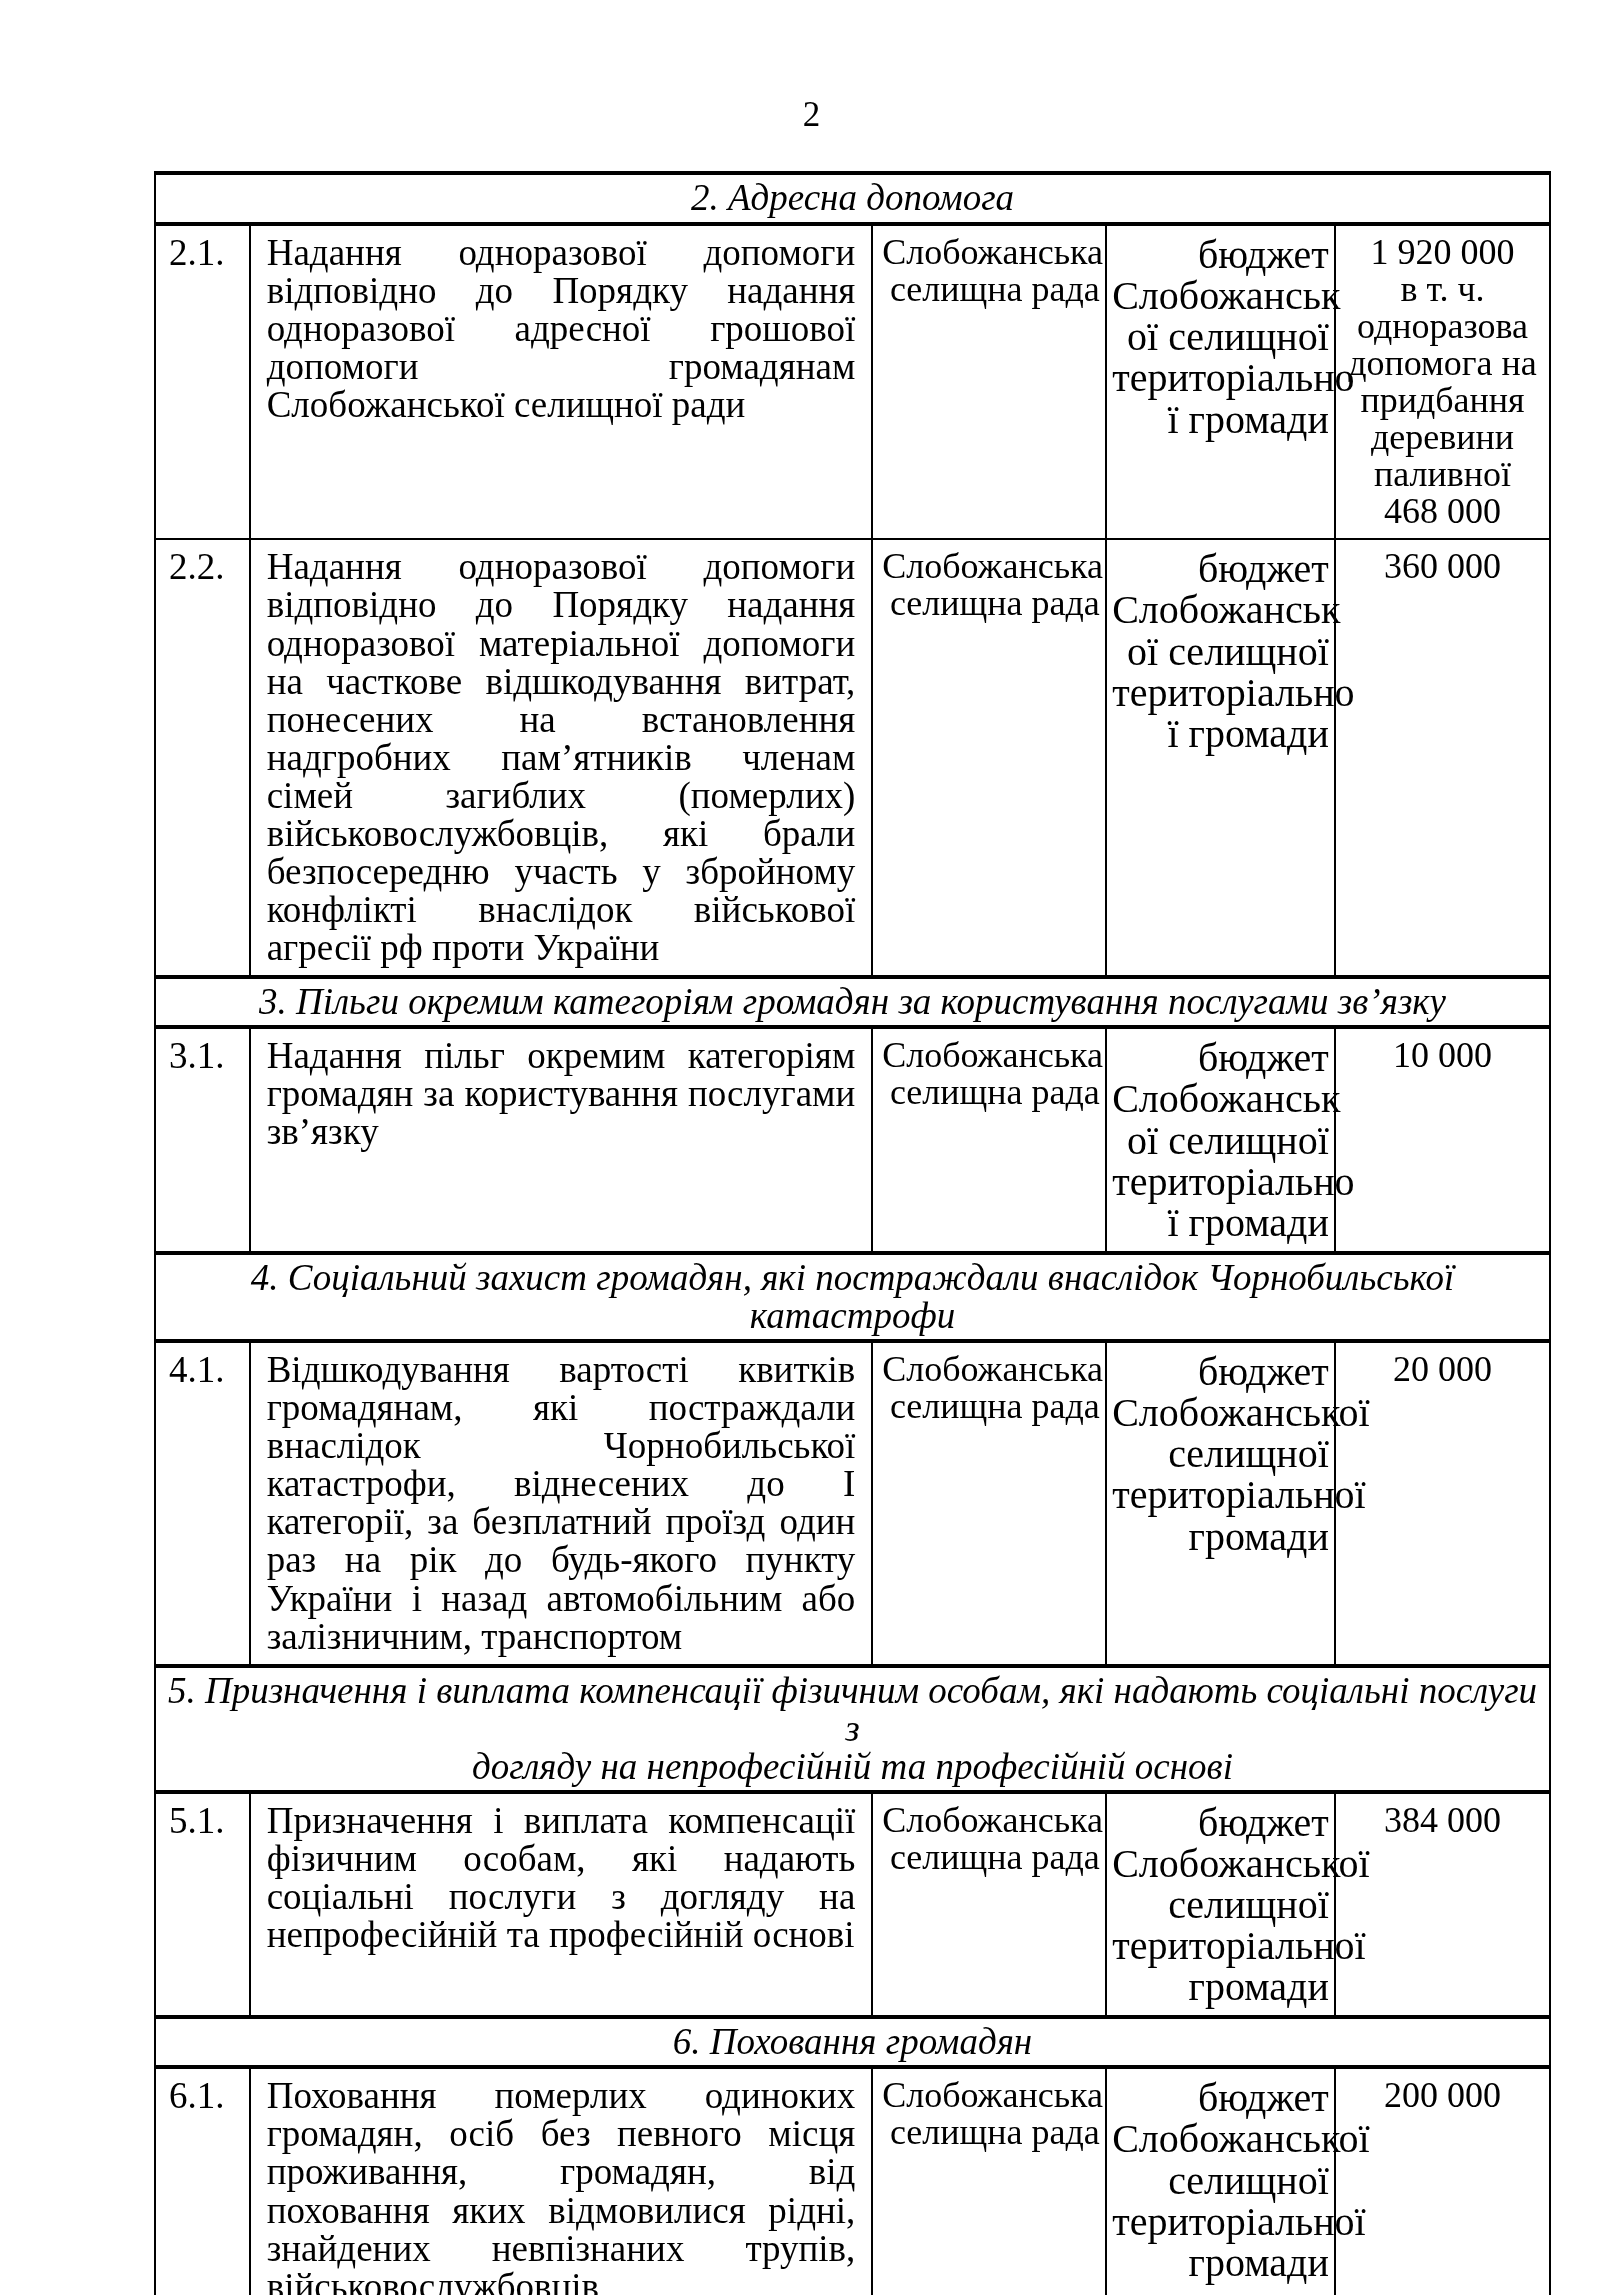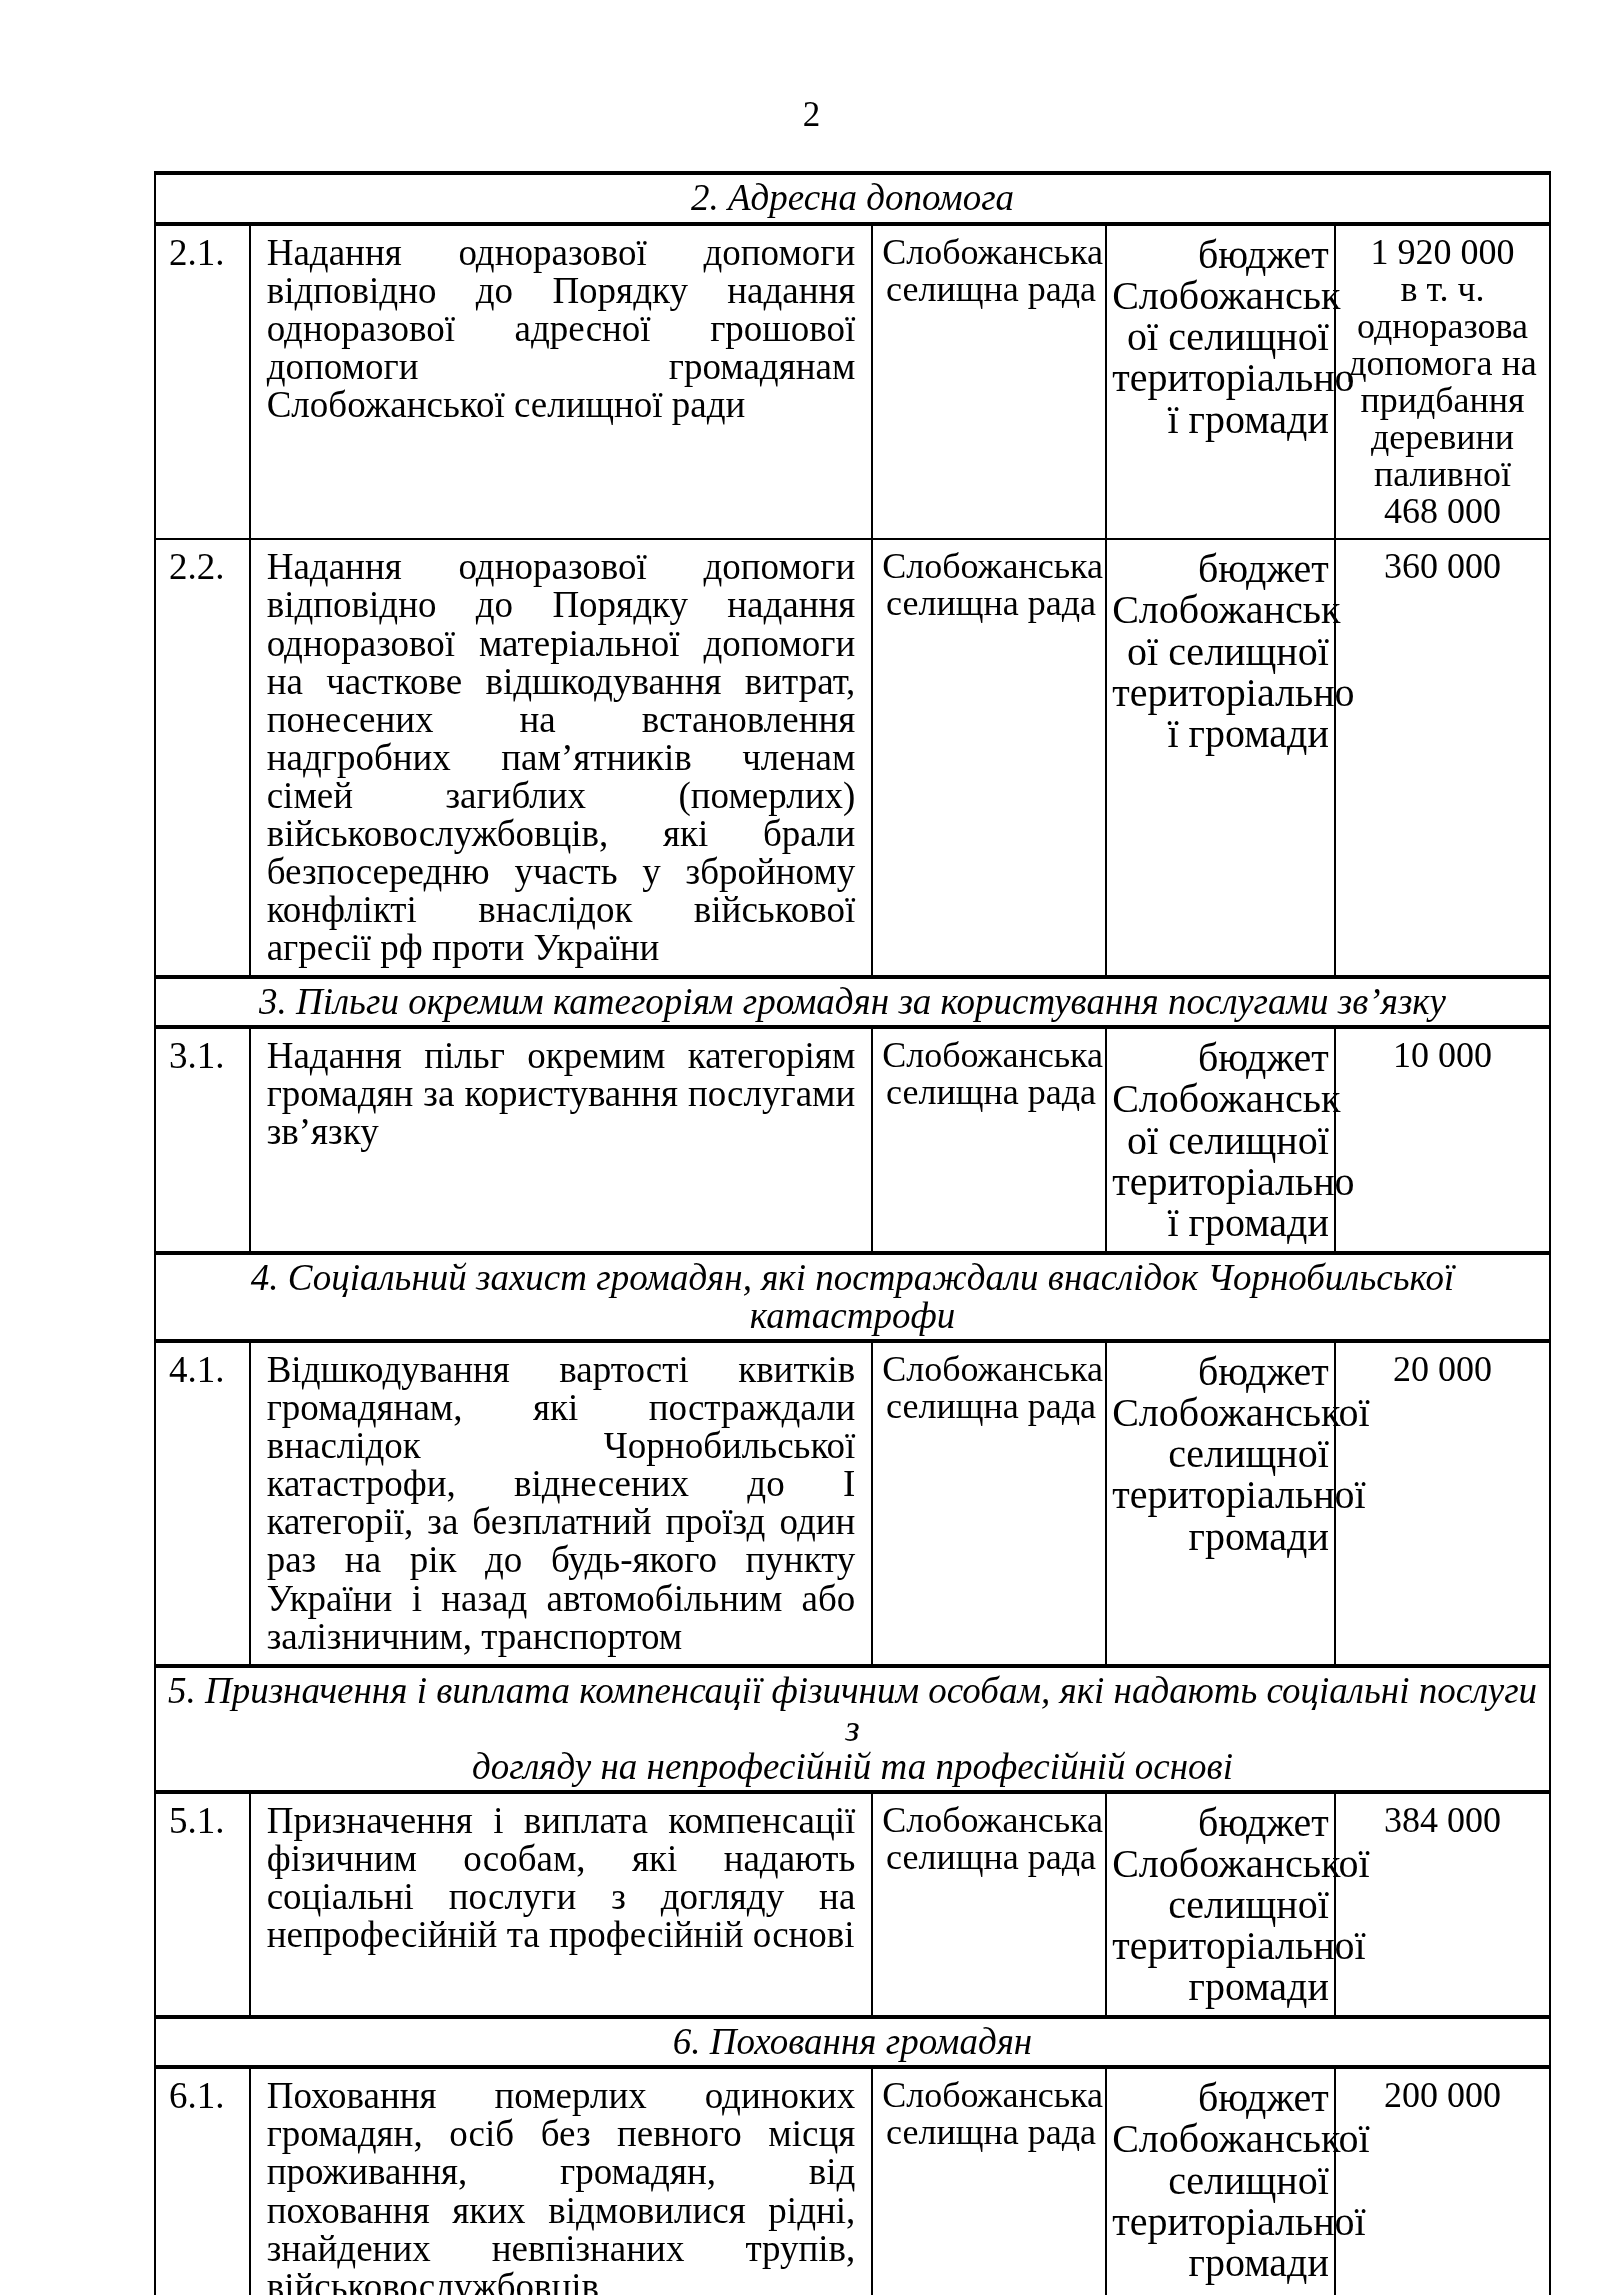--- a/index.html
+++ b/index.html
@@ -14,21 +14,21 @@
   table.doc{
     position:absolute;left:154px;top:171px;width:1394px;
     border-collapse:collapse;table-layout:fixed;
   }
   td{
     border:2px solid #000;vertical-align:top;
     font-size:37px;line-height:1.03;padding:7.9px 15.7px;
   }
   td.num{padding:7.9px 3.9px 7.9px 13px;font-size:37px;}
   td.desc{text-align:justify;}
-  td.exec{white-space:pre-line;text-align:center;font-size:36px;padding:7.9px 5.2px 7.9px 9.2px;}
+  td.exec{white-space:pre-line;text-align:right;font-size:36px;padding:7.9px 5.2px 7.9px 9.2px;}
   td.fund{white-space:pre-line;text-align:right;font-size:40px;padding:7.9px 5.2px;}
   td.amount{white-space:pre-line;text-align:center;font-size:36px;padding:7.9px 5.2px;}
   tr.section-row td{
     border-top:4.6px solid #000;border-bottom:4.6px solid #000;
     text-align:center;vertical-align:middle;
     font-weight:normal;font-style:italic;font-size:37px;
     white-space:pre-line;padding:3.9px 6.5px;
   }
   tr.top-row td{border-top:4.6px solid #000;border-bottom:4.6px solid #000;}
   tr.cut-row td{border-bottom:7.9px solid #000;}

